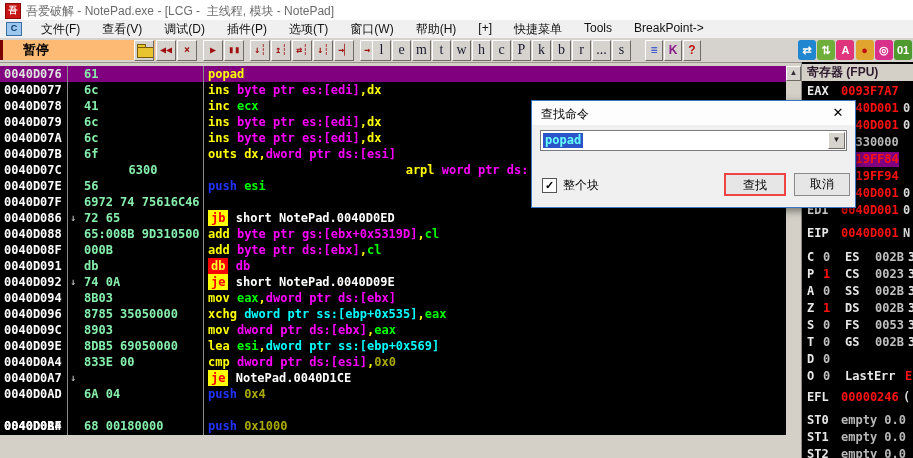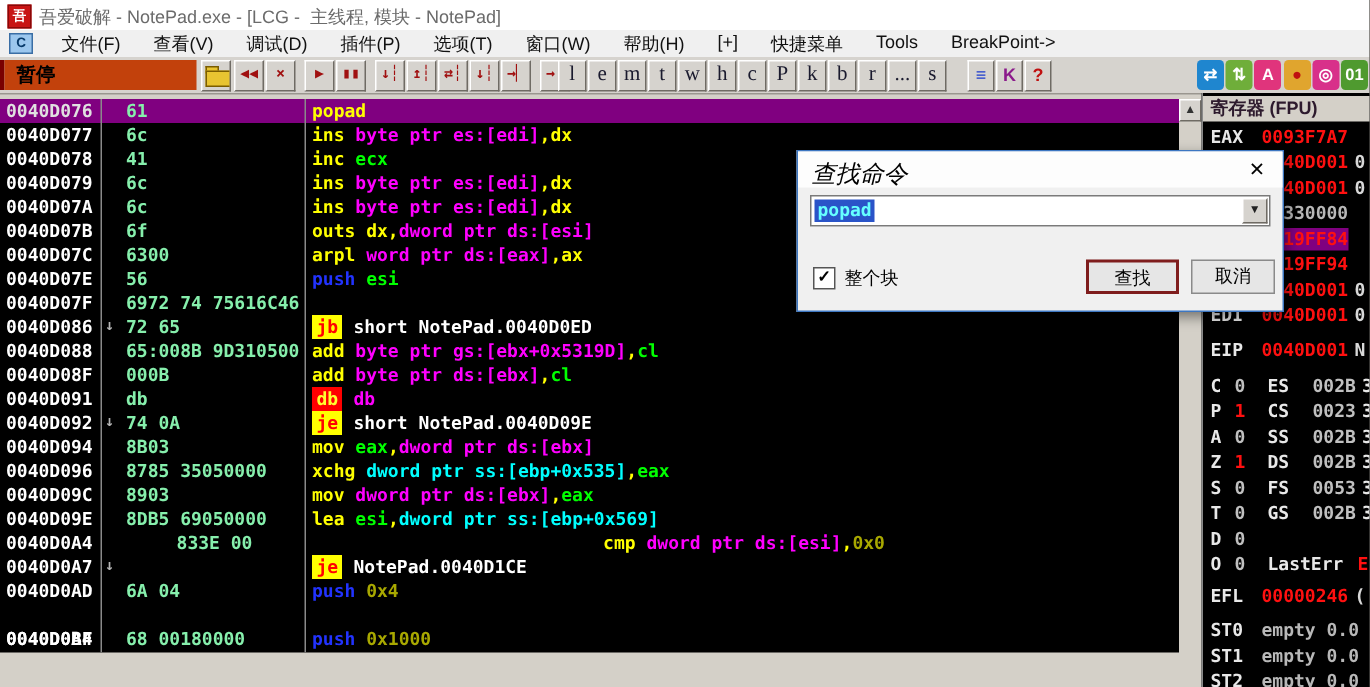--- a/index.html
+++ b/index.html
@@ -11,22 +11,22 @@
             border:1px solid #8a0808;color:#fff;font-size:9px;line-height:13px;text-align:center;font-weight:bold;}
   .title-text{position:absolute;left:26px;top:3px;font-size:12px;color:#6b6b6b;white-space:pre;}
   
   .menubar{position:absolute;left:0;top:20px;width:913px;height:18px;background:#f0f0f0;display:flex;align-items:center;}
   .child-icon{width:14px;height:12px;background:#9cc7ee;border:1px solid #3a6ea5;color:#083a6b;
               font-size:9px;font-weight:bold;text-align:center;line-height:11px;margin:0 8px 0 6px;}
   .menu-item{font-size:12px;color:#111;padding:1px 11px;white-space:nowrap;cursor:default;}
   
   .toolbar{position:absolute;left:0;top:38px;width:913px;height:24px;background:#d6d3ce;border-bottom:1px solid #9a968f;}
   .tb-redstrip{position:absolute;left:0;top:2px;width:3px;height:20px;background:#7a0000;}
-  .status-label{position:absolute;left:3px;top:2px;width:128px;height:20px;background:#c2410c;
-                color:#000;font-size:13px;font-weight:bold;line-height:20px;padding-left:8px;box-sizing:border-box;}
+  .status-label{position:absolute;left:3px;top:2px;width:152px;height:20px;background:#fdba74;
+                color:#000;font-size:13px;font-weight:bold;line-height:20px;padding-left:20px;box-sizing:border-box;}
   .tbtn{position:absolute;top:2px;height:21px;background:#d6d3ce;border:1px solid;border-color:#ffffff #6f6b64 #6f6b64 #ffffff;
         box-sizing:border-box;text-align:center;font-size:12px;line-height:18px;cursor:default;overflow:hidden;}
   .tbtn.red{color:#a01010;font-weight:bold;font-family:"DejaVu Sans Mono",monospace;}
   .tbtn.letter{color:#1a1a2e;font-family:"Liberation Serif",serif;font-size:14px;}
   .folder-shape{position:absolute;left:2px;top:6px;width:15px;height:9px;background:#e8c431;border:1px solid #7a5c00;}
   .folder-tab{position:absolute;left:2px;top:3px;width:7px;height:4px;background:#e8c431;border:1px solid #7a5c00;border-bottom:none;}
   .ricon{position:absolute;top:2px;width:18px;height:20px;border-radius:3px;color:#fff;font-size:11px;
          font-weight:bold;text-align:center;line-height:20px;overflow:hidden;}
   
   .disasm{position:absolute;left:0;top:66px;width:786px;height:369px;background:#000;overflow:hidden;
@@ -63,35 +63,35 @@
   .f-v{position:absolute;left:21px;color:#c0c0c0;} .f-v.one{color:#ff1010;}
   .s-n{position:absolute;left:43px;color:#e8e8e8;}
   .s-v{position:absolute;left:73px;color:#c0c0c0;}
   .s-x{position:absolute;left:106px;color:#e8e8e8;}
   .lerr-l{position:absolute;left:43px;color:#e8e8e8;}
   .lerr-s{position:absolute;left:103px;color:#ff1010;}
   
   .dialog{position:absolute;left:531px;top:100px;width:325px;height:108px;background:#f0f0f0;
           border:1px solid #3d77c2;box-shadow:2px 3px 8px rgba(0,0,0,.45);box-sizing:border-box;z-index:50;}
   .dlg-title{position:absolute;left:0;top:0;width:100%;height:24px;background:#fdfdfd;}
-  .dlg-title-text{position:absolute;left:9px;top:5px;font-size:16px;color:#000;font-style:italic;}
+  .dlg-title-text{position:absolute;left:9px;top:5px;font-size:12px;color:#000;}
   .dlg-close{position:absolute;right:8px;top:3px;width:18px;height:18px;font-size:13px;color:#000;
              text-align:center;line-height:18px;cursor:default;}
   .combo{position:absolute;left:8px;top:29px;width:307px;height:21px;background:#fff;border:1px solid #7a7a7a;box-sizing:border-box;}
   .combo-sel{position:absolute;left:2px;top:2px;height:15px;background:#2a54c8;color:#66ffff;
              font-family:"DejaVu Sans Mono",monospace;font-size:12px;font-weight:bold;line-height:15px;padding:0 2px;}
   .combo-btn{position:absolute;right:1px;top:1px;width:17px;height:17px;background:#d6d3ce;border:1px solid;
              border-color:#fff #6f6b64 #6f6b64 #fff;box-sizing:border-box;font-size:8px;color:#222;text-align:center;line-height:14px;}
   .chk{position:absolute;left:10px;top:76px;display:flex;align-items:center;}
   .chk-box{width:13px;height:13px;background:#fff;border:1px solid #555;font-size:11px;line-height:12px;
            text-align:center;color:#000;font-weight:bold;}
   .chk-label{font-size:12px;color:#000;margin-left:6px;}
   .dlg-btn{position:absolute;top:72px;width:62px;height:23px;background:#e6e6e6;border:1px solid #8a8a8a;
            font-size:12px;color:#000;text-align:center;line-height:21px;box-sizing:border-box;cursor:default;}
-  .dlg-btn.default{border:2px solid #7f1d1d;left:192px;}
+  .dlg-btn.default{border:2px solid #ef4444;left:192px;}
   .dlg-btn.cancel{left:262px;width:56px;}
 </style>
 </head>
 <body>
 
 <div class="titlebar">
   <div class="app-icon">吾</div>
   <div class="title-text">吾爱破解 - NotePad.exe - [LCG -  主线程, 模块 - NotePad]</div>
 </div>
 
@@ -125,33 +125,33 @@
 </div>
 
 <div class="disasm">
   <div id="drows">
       <div class="drow sel" style="top: 0px;"><span class="d-addr">0040D076</span><span class="d-hex">61</span><span class="d-ops"><span class="k-mn">popad</span></span></div>
       <div class="drow" style="top: 16px;"><span class="d-addr">0040D077</span><span class="d-hex">6c</span><span class="d-ops"><span class="k-mn">ins </span><span class="k-mem">byte ptr es:[edi]</span><span class="k-mn">,dx</span></span></div>
       <div class="drow" style="top: 32px;"><span class="d-addr">0040D078</span><span class="d-hex">41</span><span class="d-ops"><span class="k-mn">inc </span><span class="k-reg">ecx</span></span></div>
       <div class="drow" style="top: 48px;"><span class="d-addr">0040D079</span><span class="d-hex">6c</span><span class="d-ops"><span class="k-mn">ins </span><span class="k-mem">byte ptr es:[edi]</span><span class="k-mn">,dx</span></span></div>
       <div class="drow" style="top: 64px;"><span class="d-addr">0040D07A</span><span class="d-hex">6c</span><span class="d-ops"><span class="k-mn">ins </span><span class="k-mem">byte ptr es:[edi]</span><span class="k-mn">,dx</span></span></div>
       <div class="drow" style="top: 80px;"><span class="d-addr">0040D07B</span><span class="d-hex">6f</span><span class="d-ops"><span class="k-mn">outs </span><span class="k-mn">dx,</span><span class="k-mem">dword ptr ds:[esi]</span></span></div>
-      <div class="drow" style="top: 96px;"><span class="d-addr">0040D07C</span><span class="d-hex">6300</span><span class="d-ops"><span class="k-mn">arpl </span><span class="k-mem">word ptr ds:[eax]</span><span class="k-mn">,ax</span></span></div>
+      <div class="drow" style="top: 96px; text-align: center;"><span class="d-addr">0040D07C</span><span class="d-hex">6300</span><span class="d-ops"><span class="k-mn">arpl </span><span class="k-mem">word ptr ds:[eax]</span><span class="k-mn">,ax</span></span></div>
       <div class="drow" style="top: 112px;"><span class="d-addr">0040D07E</span><span class="d-hex">56</span><span class="d-ops"><span class="k-push">push </span><span class="k-reg">esi</span></span></div>
       <div class="drow" style="top: 128px;"><span class="d-addr">0040D07F</span><span class="d-hex">6972 74 75616C46</span></div>
       <div class="drow" style="top: 144px;"><span class="d-addr">0040D086</span><span class="d-arrow">↓</span><span class="d-hex">72 65</span><span class="d-ops"><span class="k-jcc">jb</span><span class="k-sym"> short NotePad.0040D0ED</span></span></div>
       <div class="drow" style="top: 160px;"><span class="d-addr">0040D088</span><span class="d-hex">65:008B 9D310500</span><span class="d-ops"><span class="k-mn">add </span><span class="k-mem">byte ptr gs:[ebx+0x5319D]</span><span class="k-mn">,</span><span class="k-reg">cl</span></span></div>
       <div class="drow" style="top: 176px;"><span class="d-addr">0040D08F</span><span class="d-hex">000B</span><span class="d-ops"><span class="k-mn">add </span><span class="k-mem">byte ptr ds:[ebx]</span><span class="k-mn">,</span><span class="k-reg">cl</span></span></div>
       <div class="drow" style="top: 192px;"><span class="d-addr">0040D091</span><span class="d-hex">db</span><span class="d-ops"><span class="k-dbhl">db</span><span class="k-sym"> </span><span class="k-mem">db</span></span></div>
       <div class="drow" style="top: 208px;"><span class="d-addr">0040D092</span><span class="d-arrow">↓</span><span class="d-hex">74 0A</span><span class="d-ops"><span class="k-jcc">je</span><span class="k-sym"> short NotePad.0040D09E</span></span></div>
       <div class="drow" style="top: 224px;"><span class="d-addr">0040D094</span><span class="d-hex">8B03</span><span class="d-ops"><span class="k-mn">mov </span><span class="k-reg">eax</span><span class="k-mn">,</span><span class="k-mem">dword ptr ds:[ebx]</span></span></div>
       <div class="drow" style="top: 240px;"><span class="d-addr">0040D096</span><span class="d-hex">8785 35050000</span><span class="d-ops"><span class="k-mn">xchg </span><span class="k-smem">dword ptr ss:[ebp+0x535]</span><span class="k-mn">,</span><span class="k-reg">eax</span></span></div>
       <div class="drow" style="top: 256px;"><span class="d-addr">0040D09C</span><span class="d-hex">8903</span><span class="d-ops"><span class="k-mn">mov </span><span class="k-mem">dword ptr ds:[ebx]</span><span class="k-mn">,</span><span class="k-reg">eax</span></span></div>
       <div class="drow" style="top: 272px;"><span class="d-addr">0040D09E</span><span class="d-hex">8DB5 69050000</span><span class="d-ops"><span class="k-mn">lea </span><span class="k-reg">esi</span><span class="k-mn">,</span><span class="k-smem">dword ptr ss:[ebp+0x569]</span></span></div>
-      <div class="drow" style="top: 288px; text-align: center;"><span class="d-addr">0040D0A4</span><span class="d-hex">833E 00</span><span class="d-ops"><span class="k-mn">cmp </span><span class="k-mem">dword ptr ds:[esi]</span><span class="k-mn">,</span><span class="k-imm">0x0</span></span></div>
+      <div class="drow" style="top: 288px;"><span class="d-addr">0040D0A4</span><span class="d-hex">833E 00</span><span class="d-ops"><span class="k-mn">cmp </span><span class="k-mem">dword ptr ds:[esi]</span><span class="k-mn">,</span><span class="k-imm">0x0</span></span></div>
       <div class="drow" style="top: 304px; padding-left: 37px;"><span class="d-addr">0040D0A7</span><span class="d-arrow">↓</span><span class="d-ops"><span class="k-jcc">je</span><span class="k-sym"> NotePad.0040D1CE</span></span></div>
       <div class="drow" style="top: 320px;"><span class="d-addr">0040D0AD</span><span class="d-hex">6A 04</span><span class="d-ops"><span class="k-push">push </span><span class="k-imm">0x4</span></span></div>
       <div class="drow" style="top: 352px;"><span class="d-addr">0040D0AF</span><span class="d-ops"><span class="k-push">push </span><span class="k-imm">0x1000</span></span></div>
       <div class="drow" style="top: 352px;"><span class="d-addr">0040D0B4</span><span class="d-hex">68 00180000</span></div>
     </div>
   <div class="colline" style="left:67px"></div>
   <div class="colline" style="left:203px"></div>
 
 </div>
 <div class="bottom-band"></div>

